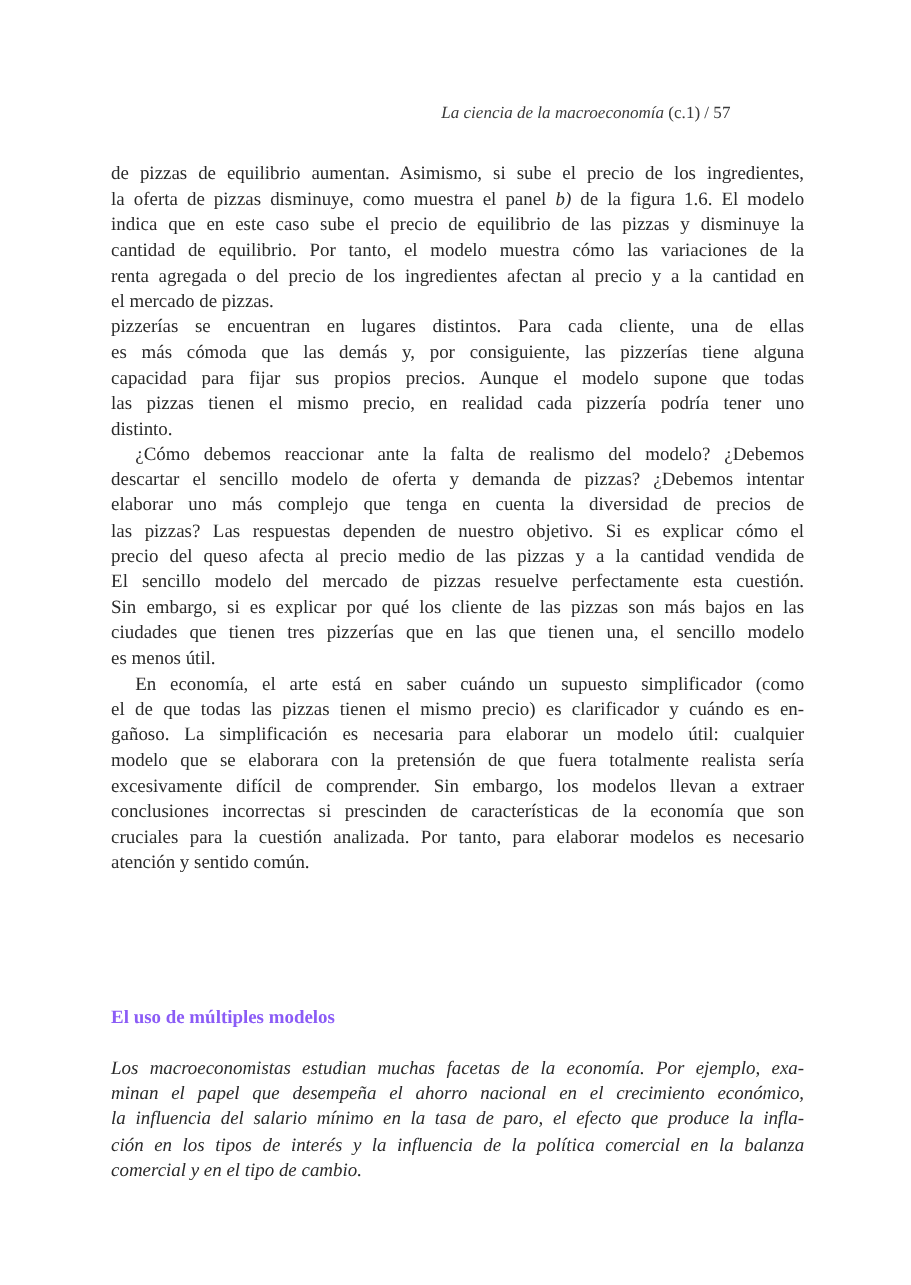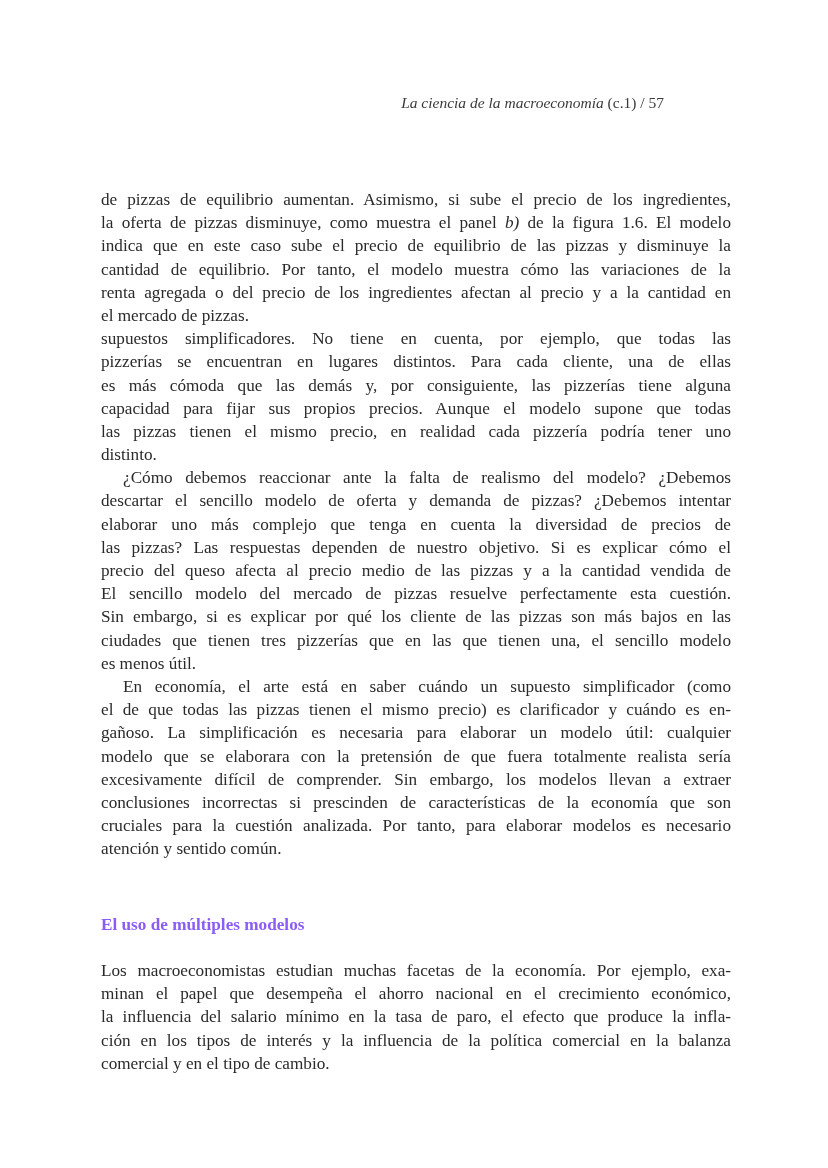--- a/index.html
+++ b/index.html
@@ -66,31 +66,30 @@
 
 <div class="page">
 
   <div class="running-head">
     <span class="rh-title">La ciencia de la macroeconomía</span>
     <span>(c.1)</span>
     <span>/</span>
     <span>57</span>
   </div>
 
-  <div class="text-block" id="section1" style="top:146px;margin-top:42px;">
+  <div class="text-block" id="section1" style="top:146px;">
       <div>
         <span class="line">de pizzas de equilibrio aumentan. Asimismo, si sube el precio de los ingredientes,</span>
         <span class="line">la oferta de pizzas disminuye, como muestra el panel <span class="it">b)</span> de la figura 1.6. El modelo</span>
         <span class="line">indica que en este caso sube el precio de equilibrio de las pizzas y disminuye la</span>
         <span class="line">cantidad de equilibrio. Por tanto, el modelo muestra cómo las variaciones de la</span>
         <span class="line">renta agregada o del precio de los ingredientes afectan al precio y a la cantidad en</span>
         <span class="line last">el mercado de pizzas.</span>
       </div>
       <div>
-        <span class="line">supuestos simplificadores. No tiene en cuenta, por ejemplo, que todas las</span>
         <span class="line">pizzerías se encuentran en lugares distintos. Para cada cliente, una de ellas</span>
         <span class="line">es más cómoda que las demás y, por consiguiente, las pizzerías tiene alguna</span>
         <span class="line">capacidad para fijar sus propios precios. Aunque el modelo supone que todas</span>
         <span class="line">las pizzas tienen el mismo precio, en realidad cada pizzería podría tener uno</span>
         <span class="line last">distinto.</span>
       </div>
       <div>
         <span class="line indent">¿Cómo debemos reaccionar ante la falta de realismo del modelo? ¿Debemos</span>
         <span class="line">descartar el sencillo modelo de oferta y demanda de pizzas? ¿Debemos intentar</span>
         <span class="line">elaborar uno más complejo que tenga en cuenta la diversidad de precios de</span>
@@ -108,21 +107,21 @@
         <span class="line">modelo que se elaborara con la pretensión de que fuera totalmente realista sería</span>
         <span class="line">excesivamente difícil de comprender. Sin embargo, los modelos llevan a extraer</span>
         <span class="line">conclusiones incorrectas si prescinden de características de la economía que son</span>
         <span class="line">cruciales para la cuestión analizada. Por tanto, para elaborar modelos es necesario</span>
         <span class="line last">atención y sentido común.</span>
       </div>
     </div>
 
   <div class="heading">El uso de múltiples modelos</div>
 
-  <div class="text-block" id="section2" style="top:959px;">
+  <div class="text-block" id="section2" style="top:959px;font-style:italic;">
       <div>
         <span class="line">Los macroeconomistas estudian muchas facetas de la economía. Por ejemplo, exa-</span>
         <span class="line">minan el papel que desempeña el ahorro nacional en el crecimiento económico,</span>
         <span class="line">la influencia del salario mínimo en la tasa de paro, el efecto que produce la infla-</span>
         <span class="line">ción en los tipos de interés y la influencia de la política comercial en la balanza</span>
         <span class="line last">comercial y en el tipo de cambio.</span>
       </div>
     </div>
 
 </div>

